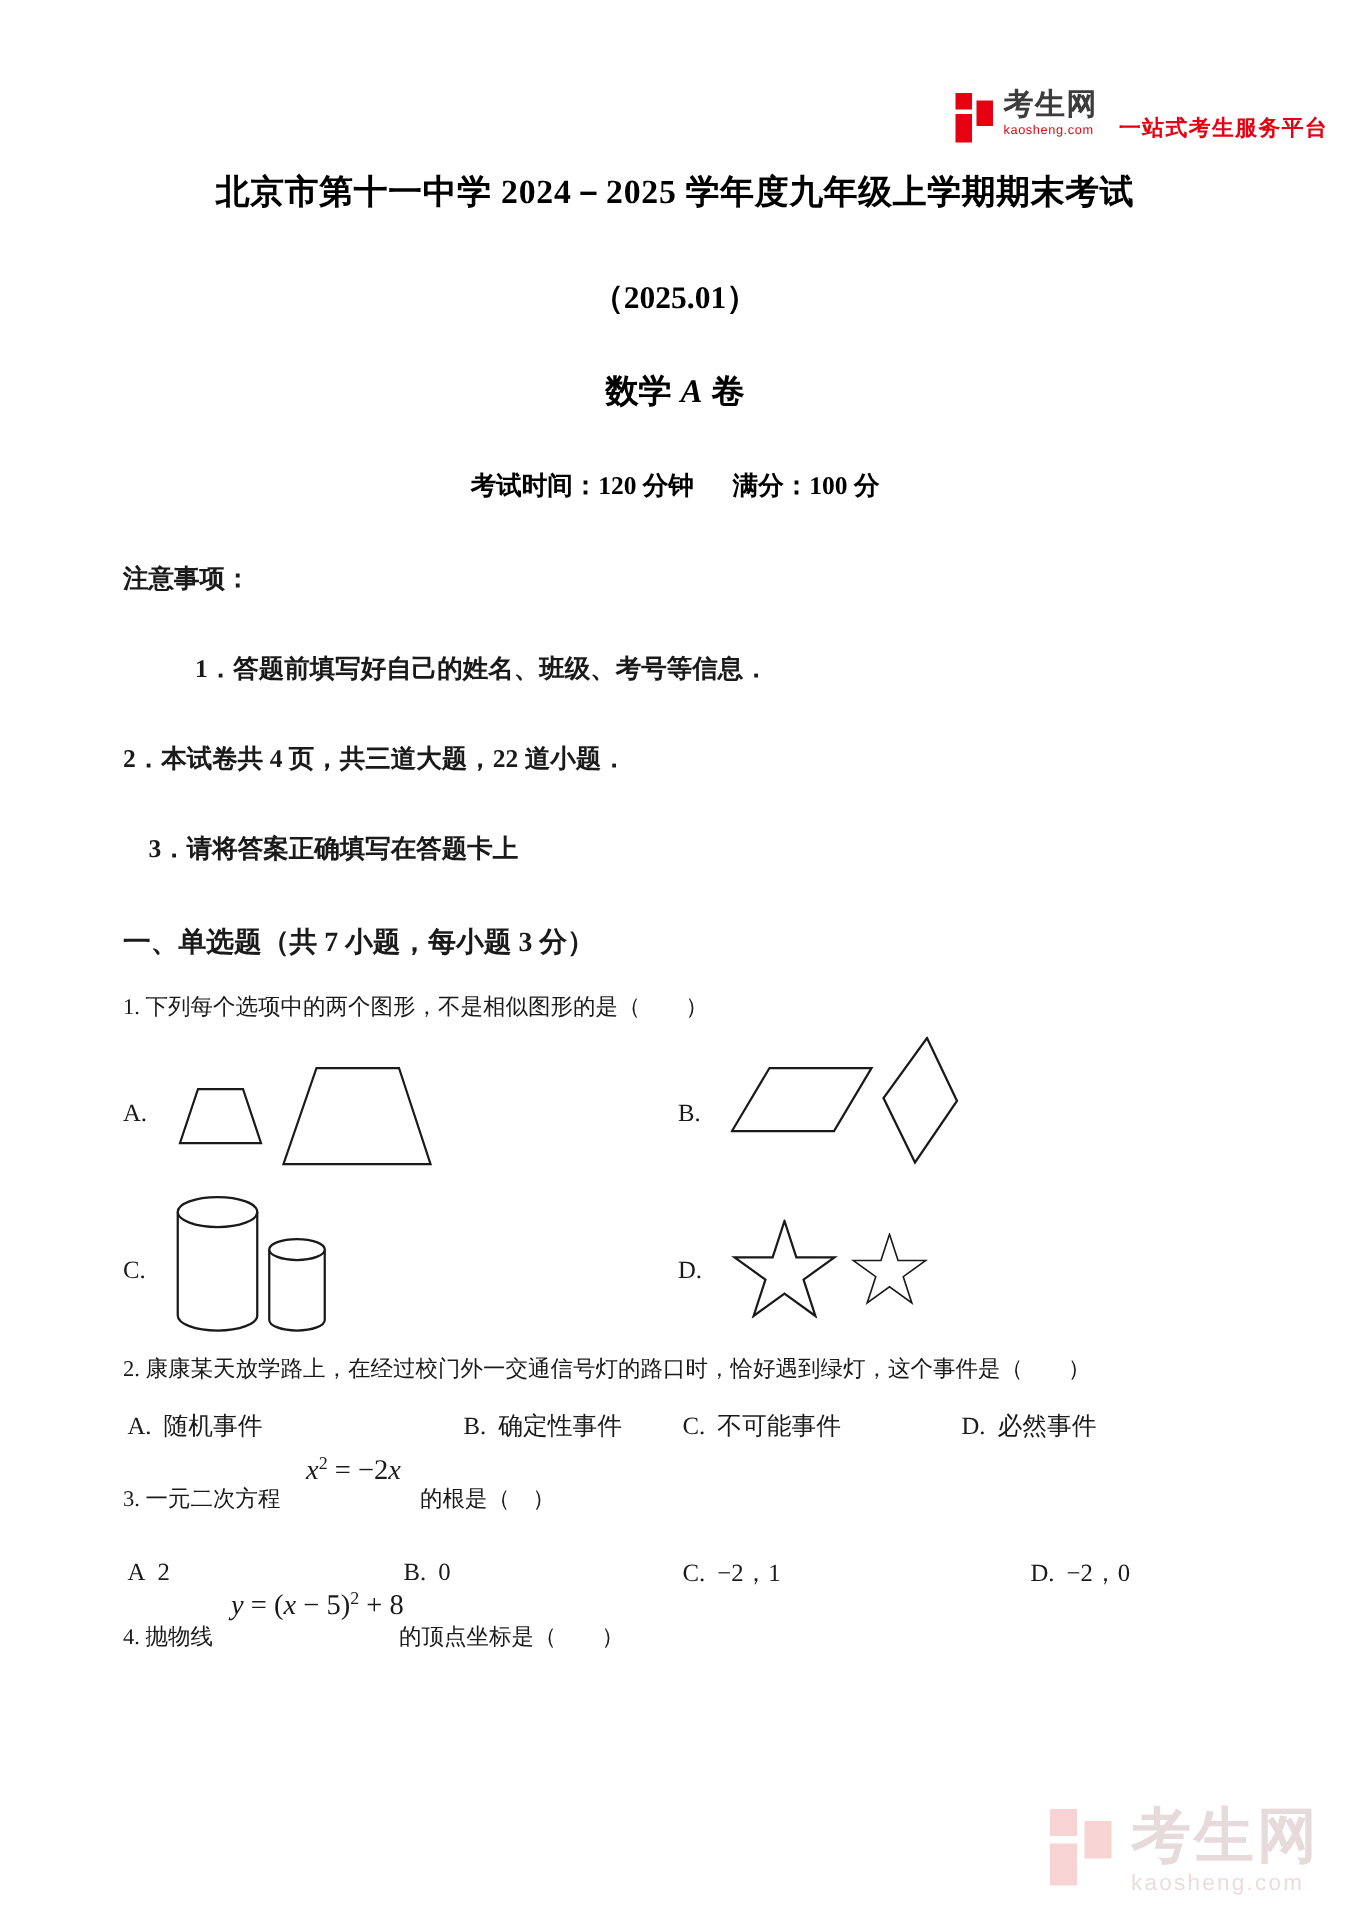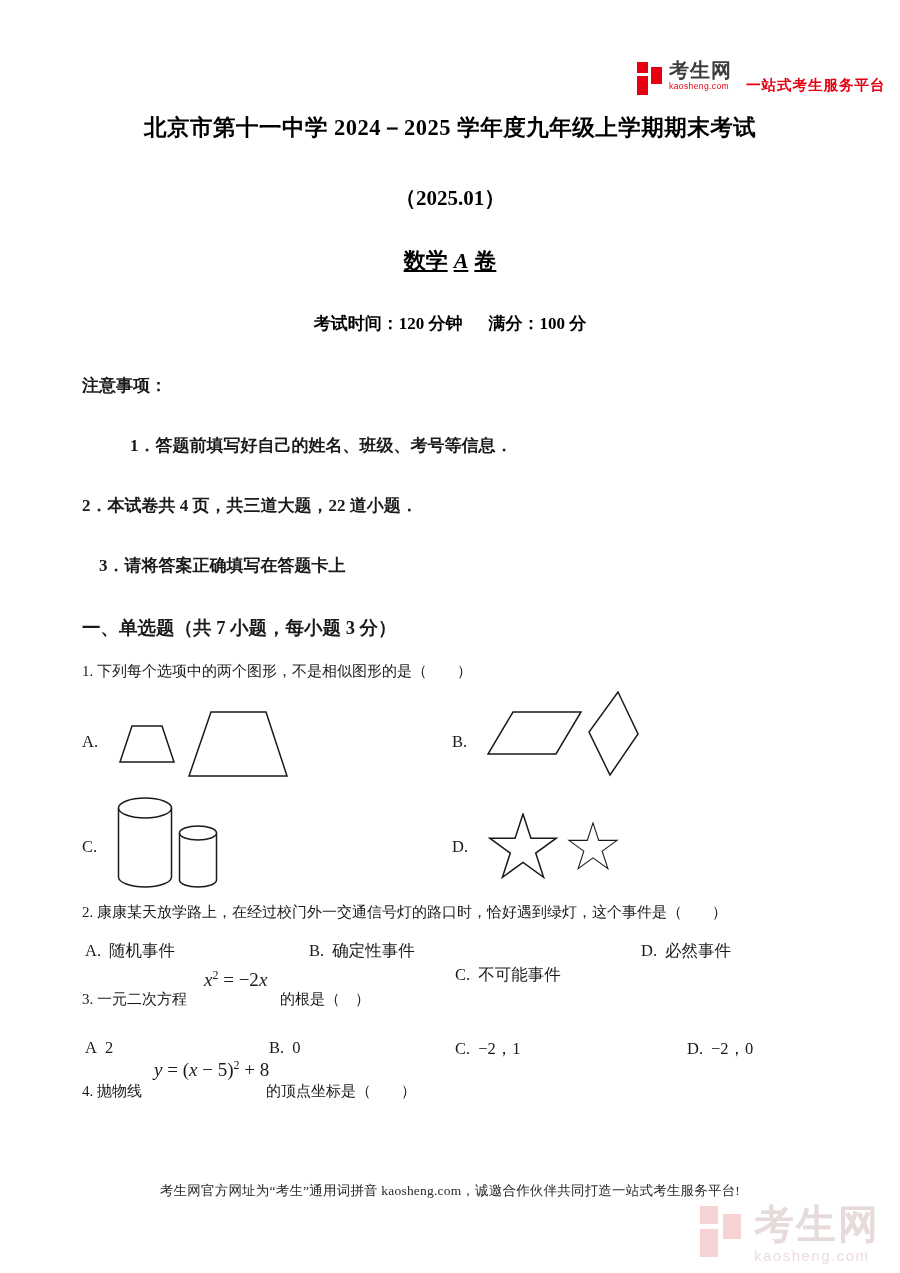--- a/index.html
+++ b/index.html
@@ -18,21 +18,21 @@
   .lg-b1{left:0;top:2px;width:11px;height:11px;}
   .lg-b2{left:0;top:16px;width:11px;height:19px;}
   .lg-b3{left:14px;top:7px;width:11px;height:17px;}
   .lg-text{margin-left:5px;line-height:1;}
   .lg-brand{font-size:20px;font-weight:bold;color:#3c3c3c;letter-spacing:1px;font-family:"Liberation Sans","DejaVu Sans",sans-serif;}
   .lg-domain{font-size:8.5px;color:#e60012;letter-spacing:.4px;margin-top:2px;font-family:"Liberation Sans","DejaVu Sans",sans-serif;}
   .lg-slogan{margin-left:14px;margin-top:16px;font-size:14.5px;font-weight:bold;color:#e60012;letter-spacing:1px;font-family:"Liberation Sans","DejaVu Sans",sans-serif;}
 
   .title{top:112px;font-size:22.5px;font-weight:bold;letter-spacing:.5px;color:#000;}
   .dateline{top:184px;font-size:21px;font-weight:bold;color:#000;}
-  .papername{top:246px;font-size:22px;font-weight:bold;color:#000;text-decoration:underline;}
+  .papername{top:246px;font-size:22px;font-weight:bold;color:#000;}
   .papername .it{margin:0 6px;}
   .examinfo{top:312px;font-size:17px;font-weight:bold;color:#000;}
   .examinfo .gap{display:inline-block;width:26px;}
 
   .notice-h{left:82px;top:374px;font-size:17px;font-weight:bold;}
   .n1{left:82px;top:434px;font-size:17px;font-weight:bold;margin-left:48px;}
   .n2{left:82px;top:494px;font-size:17px;font-weight:bold;}
   .n3{left:82px;top:554px;font-size:17px;font-weight:bold;margin-left:17px;}
 
   .sec-h{left:82px;top:615px;font-size:18.5px;font-weight:bold;}
@@ -133,21 +133,21 @@
     <polygon points="36,1 43.9,25.2 69.3,25.2 48.7,40.1 56.6,64.3 36,49.4 15.4,64.3 23.3,40.1 2.7,25.2 28.1,25.2"></polygon>
   </svg>
 
   <div class="abs q q2t">2. 康康某天放学路上，在经过校门外一交通信号灯的路口时，恰好遇到绿灯，这个事件是（　　）</div>
   <div class="abs opt optrow" style="left:85px;top:940px;">
     <span class="lbl">A.</span><span>随机事件</span>
   </div>
   <div class="abs opt optrow" style="left:261px;top:940px;margin-left:48px;">
     <span class="lbl">B.</span><span>确定性事件</span>
   </div>
-  <div class="abs opt optrow" style="left:455px;top:940px;margin-top:24px;">
+  <div class="abs opt optrow" style="left:455px;top:940px;">
     <span class="lbl">C.</span><span>不可能事件</span>
   </div>
   <div class="abs opt optrow" style="left:641px;top:940px;">
     <span class="lbl">D.</span><span>必然事件</span>
   </div>
 
   <div class="abs q" style="left:82px;top:990px;">3. 一元二次方程</div>
   <div class="abs formula" style="left:204px;top:968px;">
     <span class="it">x</span><sup>2</sup><span> = −2</span><span class="it">x</span>
   </div>
@@ -165,21 +165,20 @@
   <div class="abs opt optrow" style="left:641px;top:1038px;margin-left:46px;">
     <span class="lbl">D.</span><span>−2，0</span>
   </div>
 
   <div class="abs q" style="left:82px;top:1082px;">4. 抛物线</div>
   <div class="abs formula" style="left:154px;top:1058px;">
     <span class="it">y</span><span> = (</span><span class="it">x</span><span> − 5)</span><sup>2</sup><span> + 8</span>
   </div>
   <div class="abs q" style="left:266px;top:1082px;">的顶点坐标是（　　）</div>
 
-  <div class="abs center footer">考生网官方网址为“考生”通用词拼音 kaosheng.com，诚邀合作伙伴共同打造一站式考生服务平台!</div>
 
   <div class="abs wm">
     <div class="wm-icon">
       <span class="wm-b1"></span>
         <span class="wm-b2"></span>
         <span class="wm-b3"></span>
     </div>
     <div class="wm-text">
       <div class="wm-brand">考生网</div>
       <div class="wm-domain">kaosheng.com</div>

